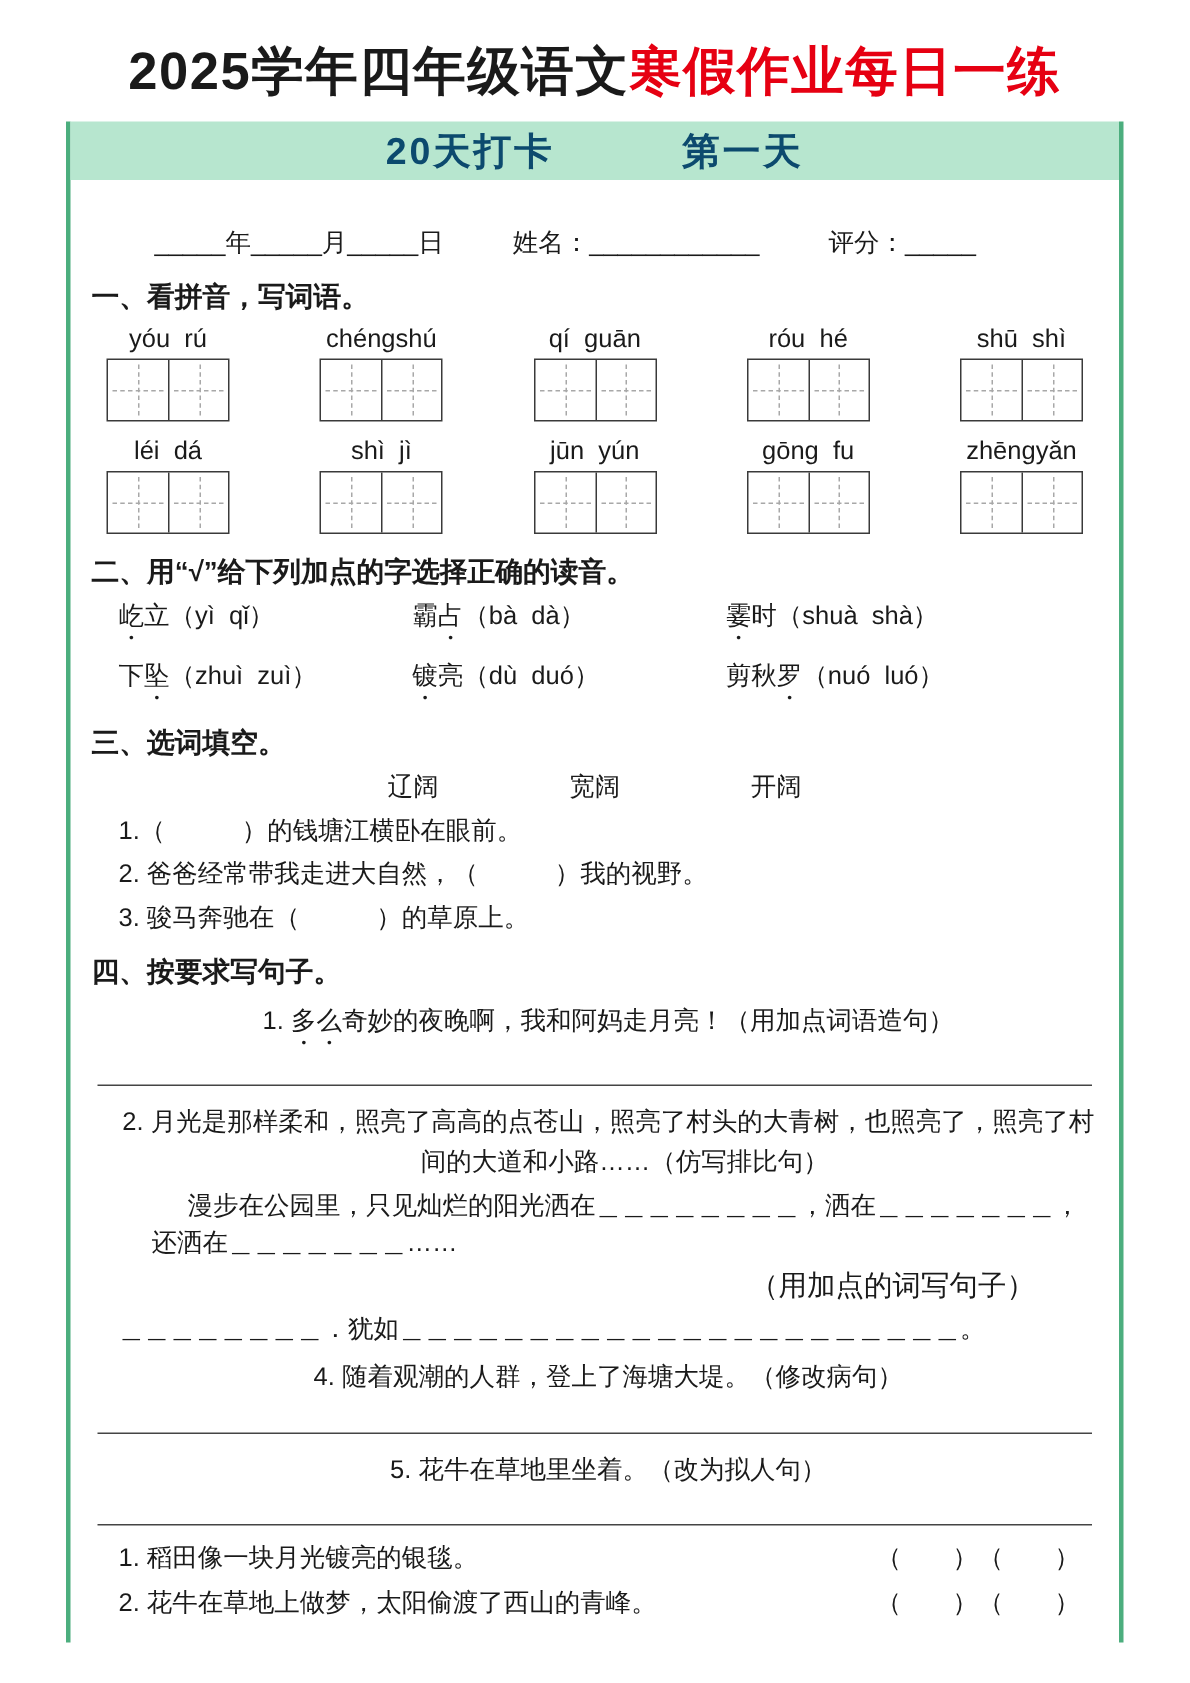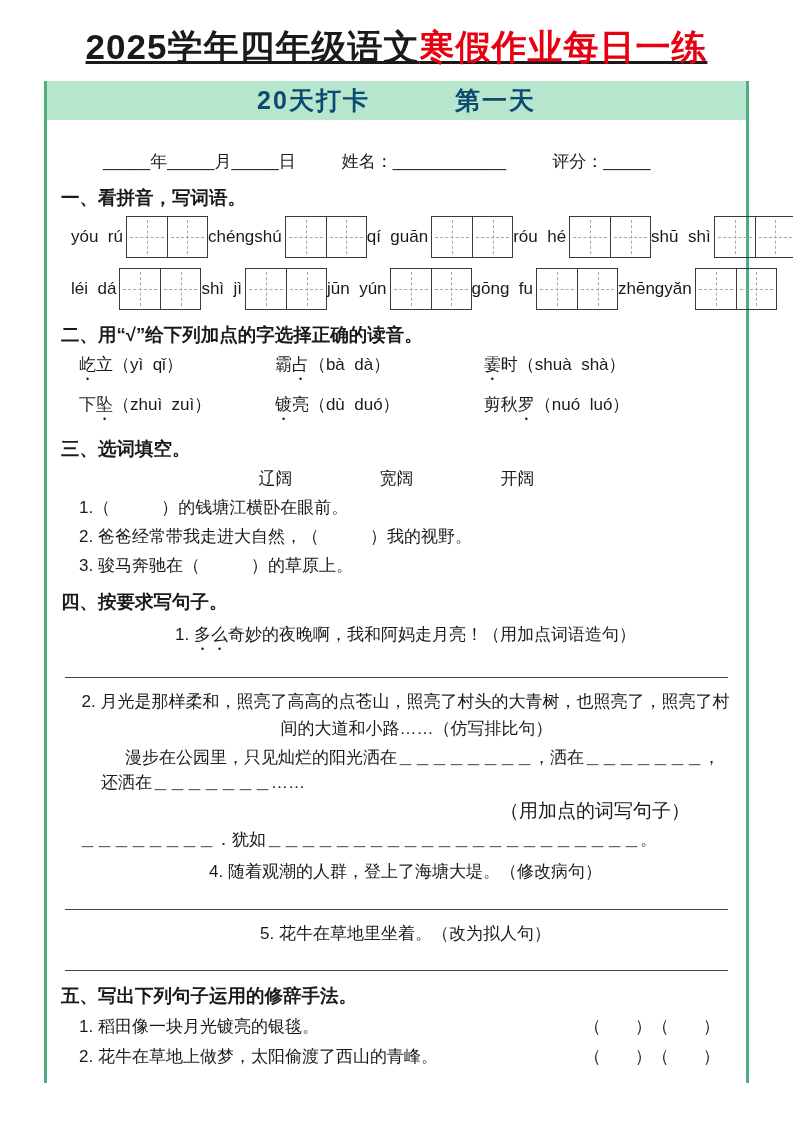--- a/index.html
+++ b/index.html
@@ -4,39 +4,39 @@
 <style>
   * { box-sizing: border-box; margin: 0; padding: 0; }
   html,body { background:#fff; }
   .page {
     width: 793px; height: 1122px; margin: 0 auto; background: #fff;
     font-family: "Liberation Sans", sans-serif; color: #1a1a1a;
     position: relative; overflow: hidden;
   }
   [data-bind] { white-space: pre-wrap; }
 
-  .title-row { text-align: center; padding-top: 24px; font-size: 35px; font-weight: bold; letter-spacing: 1px; text-decoration: underline; }
+  .title-row { text-align: center; padding-top: 24px; font-size: 35px; font-weight: bold; letter-spacing: 1px; }
   .red { color: #e60012; }
 
   .frame {
     margin: 10px 44px 0 44px;
     border-left: 3px solid #4cae7e; border-right: 3px solid #4cae7e;
     padding: 0 14px 8px 14px; min-height: 1000px;
   }
   .badge-bar {
     background: #b7e6cf; margin: 0 -14px; padding: 3px 0;
     display: flex; justify-content: center; gap: 85px;
     font-size: 25px; font-weight: bold; color: #0c4a6e; letter-spacing: 2px;
   }
   .meta-line { display: flex; gap: 46px; font-size: 17px; margin: 30px 0 10px 42px; }
 
   .sec-title { font-weight: bold; font-size: 18.5px; margin: 12px 0 6px 0; }
 
   .pinyin-row { display: flex; justify-content: space-between; padding: 0 10px; margin-bottom: 10px; }
-  .word-unit { display: flex; flex-direction: row; align-items: center; gap: 3px; }
+  .word-unit { display: flex; flex-direction: column; align-items: center; gap: 3px; }
   .pinyin { font-size: 17px; white-space: pre; }
   .tian-group { display: flex; border: 1.6px solid #3a3a3a; }
   .tian { width: 40px; height: 40px; position: relative; }
   .tian + .tian { border-left: 1.6px solid #3a3a3a; }
   .tian::before { content:""; position:absolute; top:3px; bottom:3px; left:50%; border-left:1px dashed #a8a8a8; }
   .tian::after  { content:""; position:absolute; left:3px; right:3px; top:50%; border-top:1px dashed #a8a8a8; }
 
   .s2-grid { display: grid; grid-template-columns: 30% 32% 38%; row-gap: 9px; font-size: 17px; padding-left: 18px; margin-bottom: 4px; }
   .dot-under {
     -webkit-text-emphasis: filled dot; -webkit-text-emphasis-position: under;
@@ -186,21 +186,20 @@
 
     <div class="hint-right" data-bind="s4.item3_hint">（用加点的词写句子）</div>
     <div class="fill-plain" data-bind="s4.item3_fill">＿＿＿＿＿＿＿＿．犹如＿＿＿＿＿＿＿＿＿＿＿＿＿＿＿＿＿＿＿＿＿＿。</div>
 
     <div class="num-item" data-bind="s4.item4">4. 随着观潮的人群，登上了海塘大堤。（修改病句）</div>
     <div class="answer-line"></div>
 
     <div class="num-item" data-bind="s4.item5">5. 花牛在草地里坐着。（改为拟人句）</div>
     <div class="answer-line"></div>
 
-    <div class="sec-title" data-bind="s5.title">五、写出下列句子运用的修辞手法。</div>
     <div class="s5-item">
       <span data-bind="s5.items.0.text">1. 稻田像一块月光镀亮的银毯。</span>
       <span data-bind="s5.items.0.blanks">（　　）（　　）</span>
     </div>
     <div class="s5-item">
       <span data-bind="s5.items.1.text">2. 花牛在草地上做梦，太阳偷渡了西山的青峰。</span>
       <span data-bind="s5.items.1.blanks">（　　）（　　）</span>
     </div>
 
   </div>

